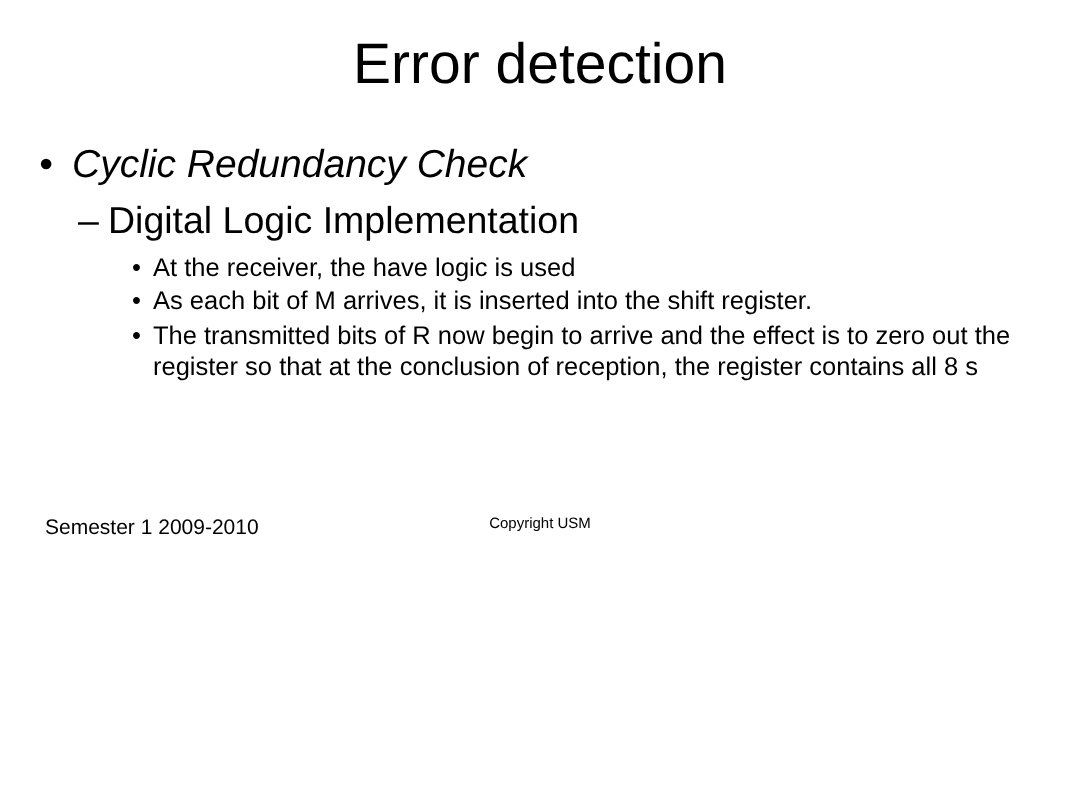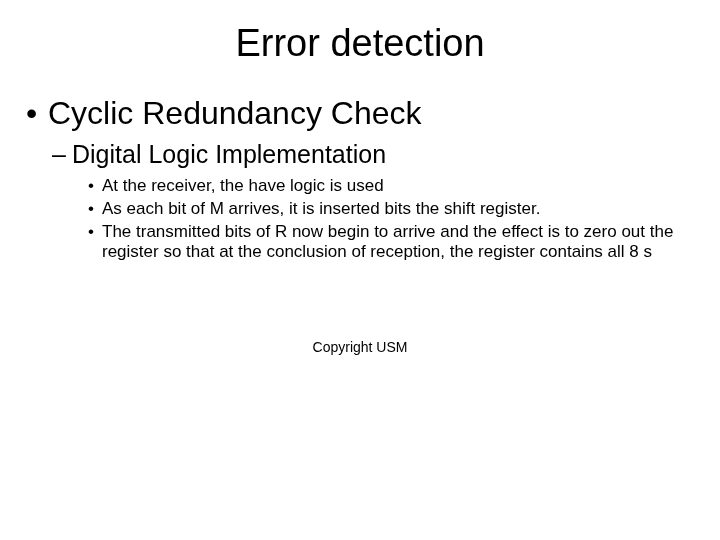--- a/index.html
+++ b/index.html
@@ -21,25 +21,26 @@
   .title {
     text-align: center;
     font-size: 38px;
     padding-top: 22px;
     padding-bottom: 10px;
   }
   .content {
     padding: 18px 26px 0 26px;
   }
   .l1 {
-    font-size: 32px;
+    font-size: 26px;
     margin: 0 0 6px 0;
     padding-left: 22px;
     position: relative;
     line-height: 1.25;
+    font-style: italic;
   }
   .l1::before {
     content: "•";
     position: absolute;
     left: 0;
     top: 0;
   }
   .l2 {
     font-size: 25px;
     margin: 2px 0 6px 0;
@@ -71,31 +72,32 @@
     left: 30px;
     bottom: 54px;
     font-size: 14px;
   }
   .footer-center {
     position: absolute;
     left: 0;
     right: 0;
     bottom: 58px;
     text-align: center;
-    font-size: 14px;
+    font-size: 10px;
   }
 </style>
 </head>
 <body>
 
 <div class="slide">
   <div class="title">Error detection</div>
 
   <div class="content">
     <div class="l1">Cyclic Redundancy Check</div>
     <div class="l2">Digital Logic Implementation</div>
     <div class="l3">At the receiver, the have logic is used</div>
-    <div class="l3">As each bit of M arrives, it is inserted bits the shift register.</div>
+    <div class="l3">As each bit of M arrives, it is inserted into the shift register.</div>
     <div class="l3">The transmitted bits of R now begin to arrive and the effect is to zero out the register so that at the conclusion of reception, the register contains all 8 s</div>
   </div>
 
+  <div class="footer-left">Semester 1 2009-2010</div>
   <div class="footer-center">Copyright USM</div>
 </div>
 
 </body></html>

